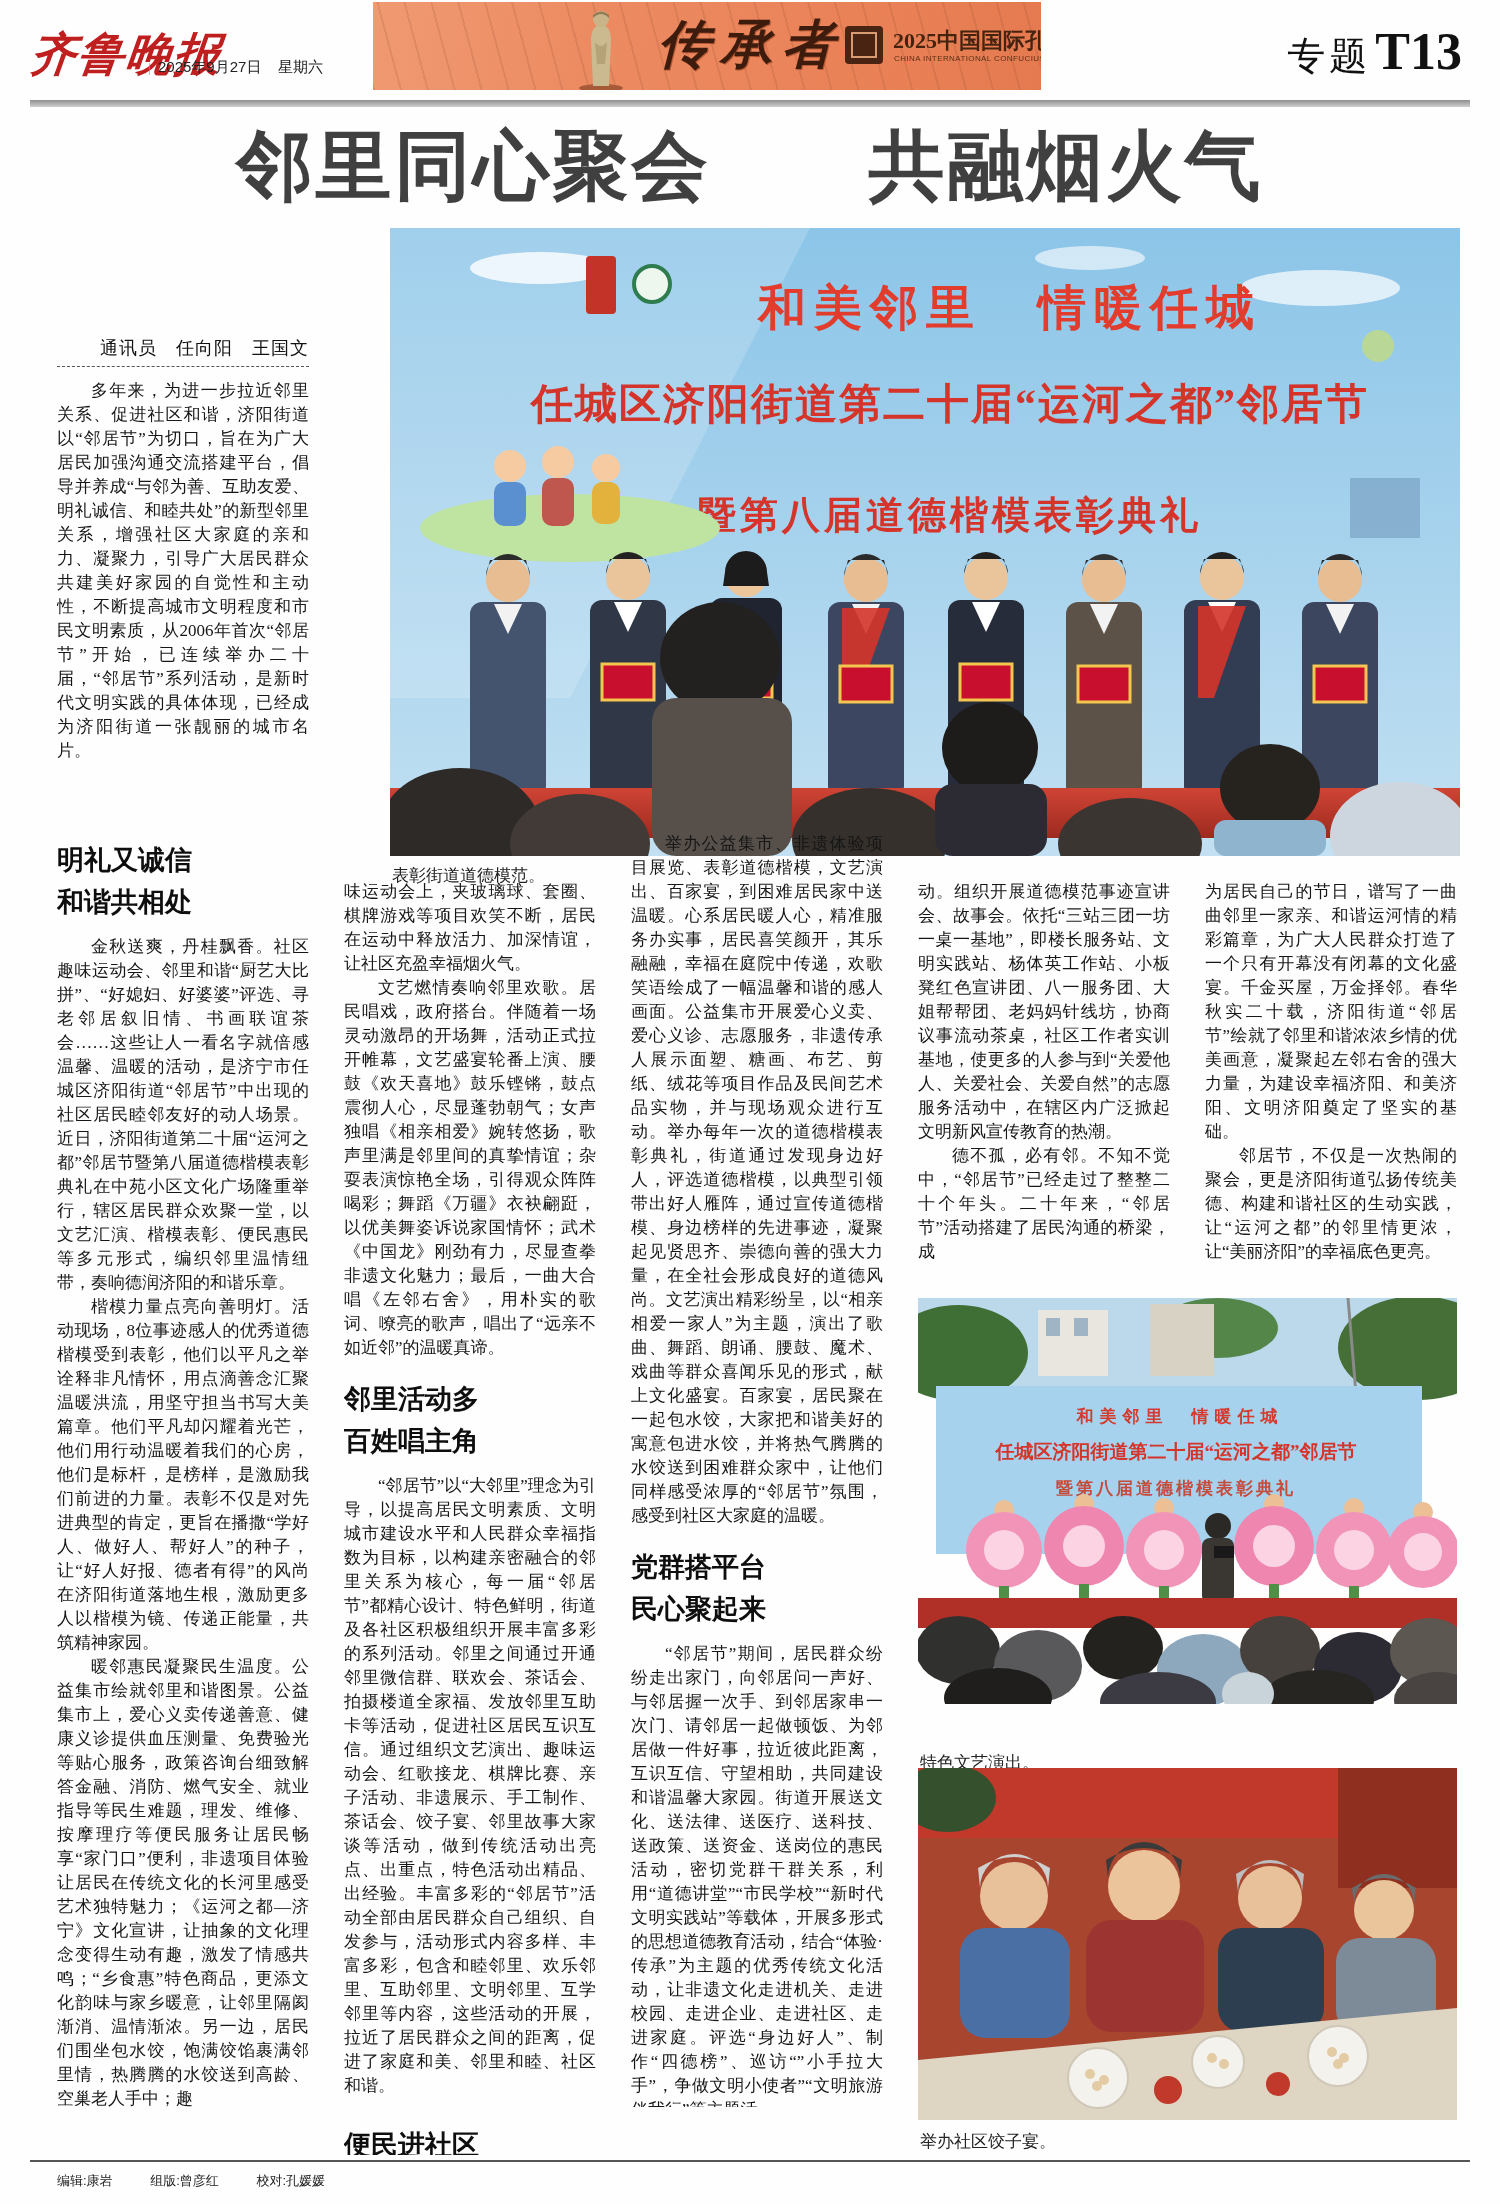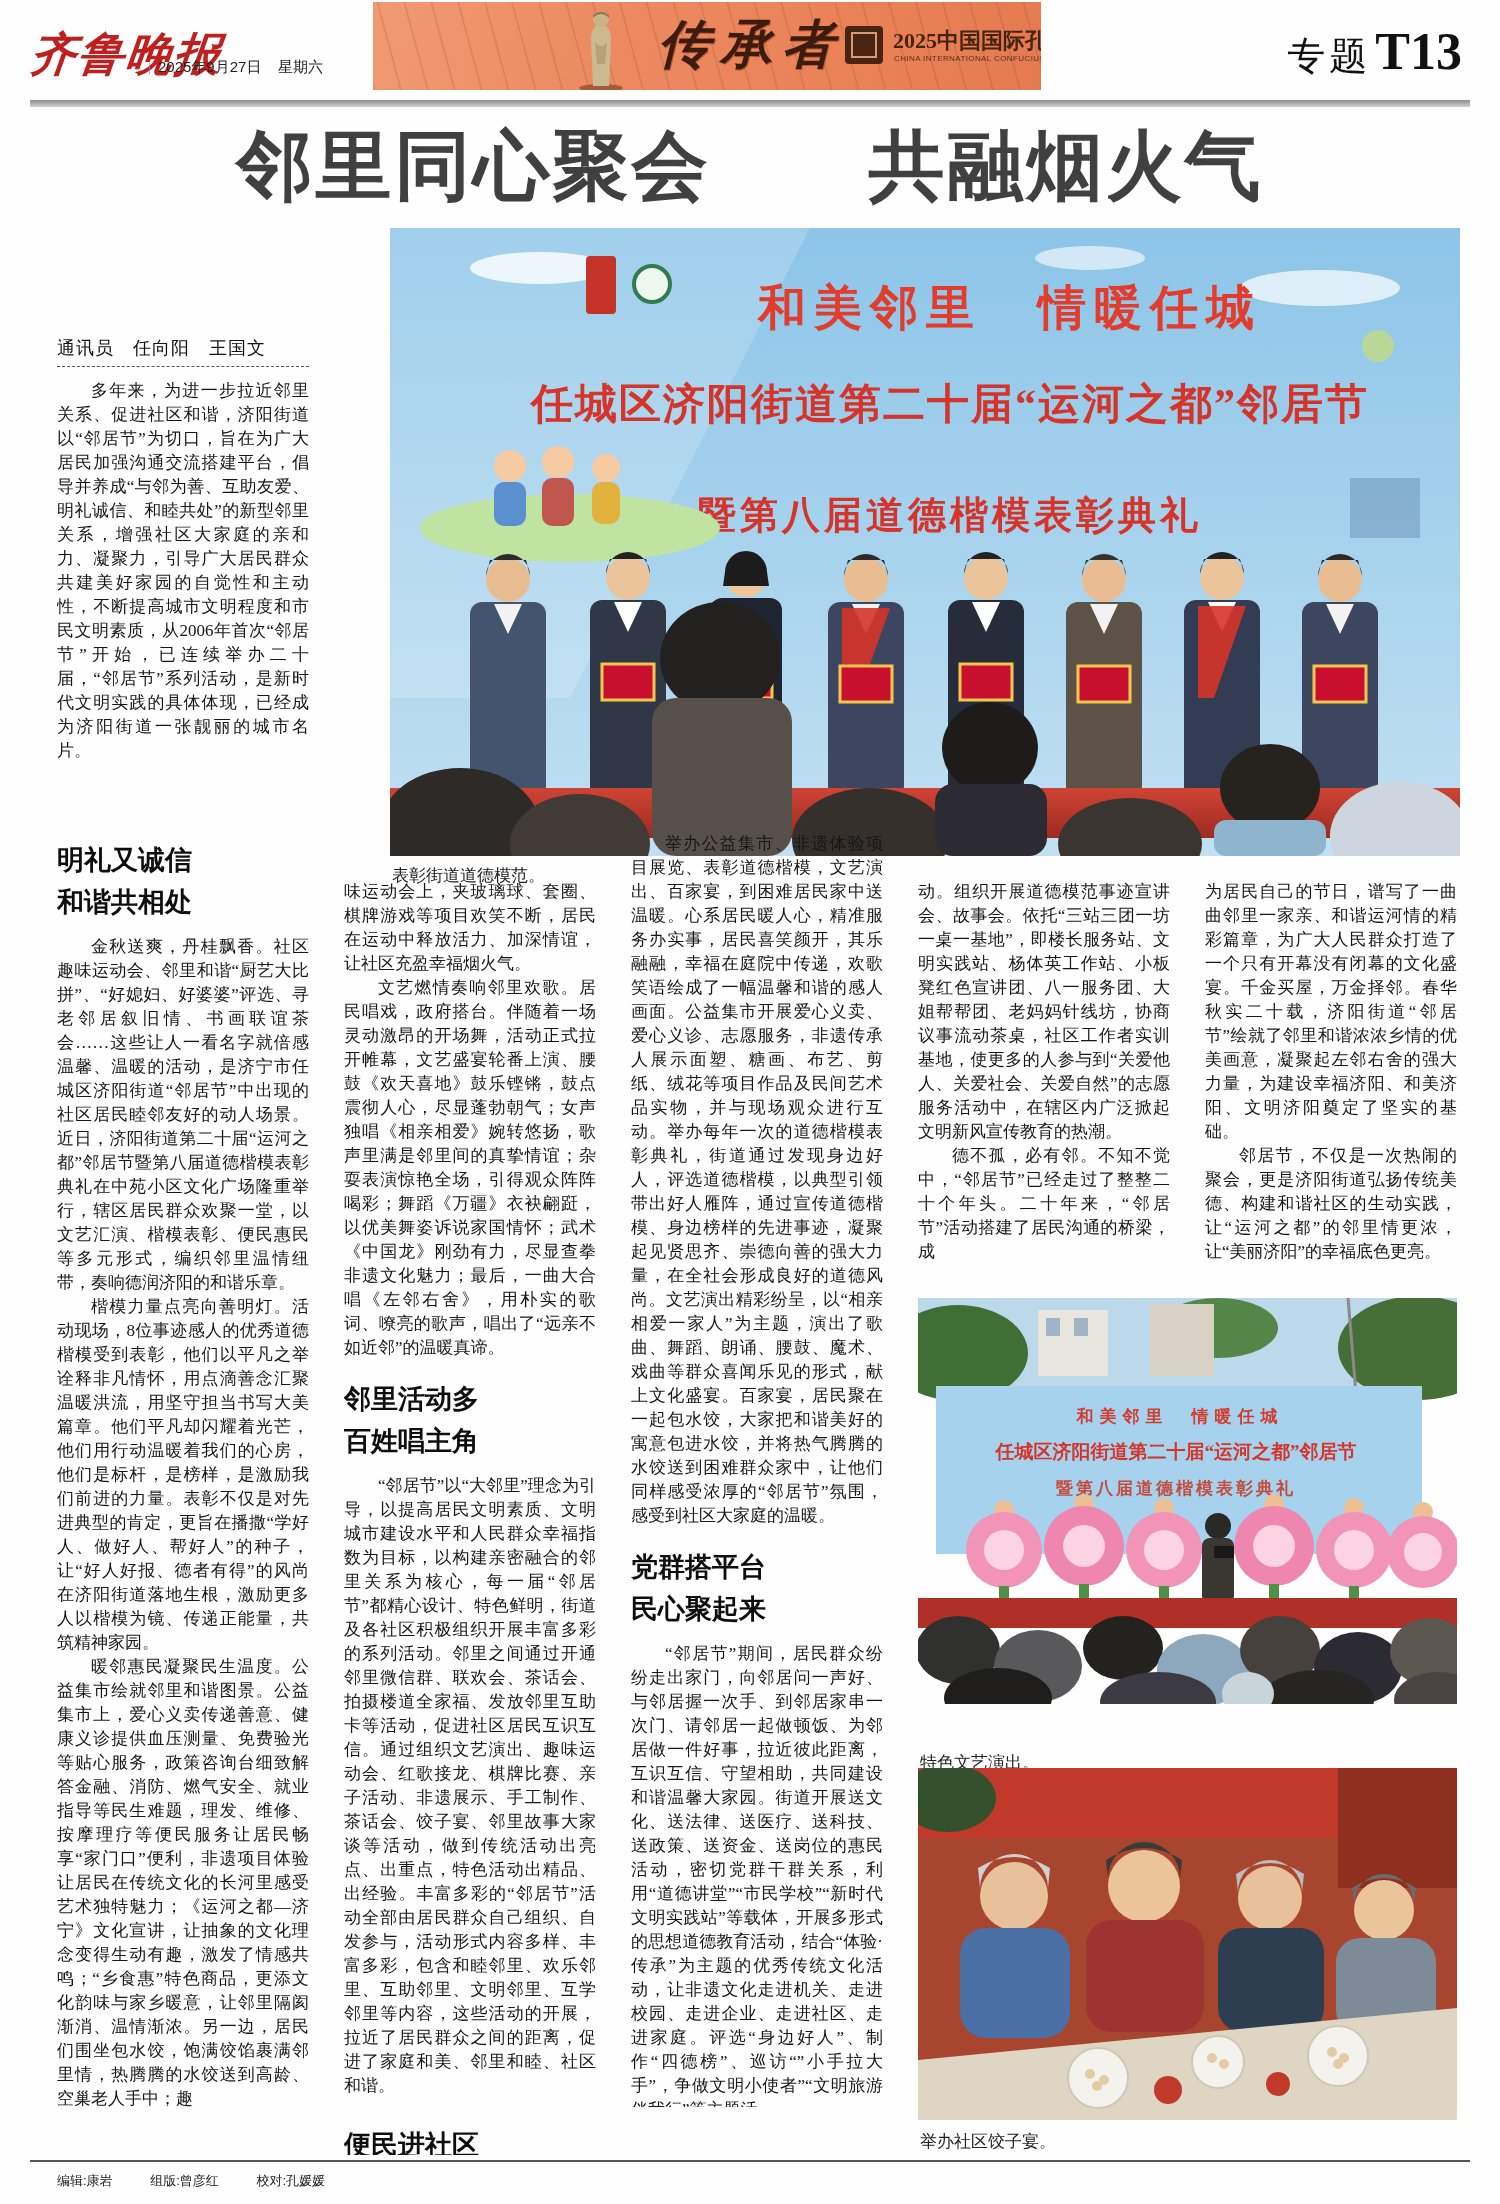--- a/index.html
+++ b/index.html
@@ -36,21 +36,21 @@
         font-size:76px;font-weight:900;letter-spacing:3px;color:#404040;
         font-family:"Liberation Serif",serif;}
   
   .main-photo{position:absolute;left:390px;top:228px;width:1070px;height:628px;background:#9ecbe6;}
   .main-photo svg,.sub-photo svg{display:block;}
   .photo-caption{position:absolute;font-size:17px;color:#222;font-family:"Liberation Sans",sans-serif;}
   
   .col{position:absolute;width:252px;overflow:hidden;}
   .col p{margin:0;text-align:justify;text-indent:2em;font-size:17px;line-height:24px;color:#161616;}
   .col p.noindent{text-indent:0;}
-  .byline{font-size:18px;color:#111;margin:14px 0 6px;letter-spacing:1px;}
+  .byline{font-size:18px;color:#111;margin:14px 0 6px;letter-spacing:1px;text-align:right;}
   .byline-divider{border:0;border-top:1px dashed #555;margin:6px 0 12px;}
   .sec-heading{margin:18px 0 12px;text-align:left;font-weight:bold;font-size:27px;line-height:42px;color:#0e0e0e;}
   .sec-heading.tail{margin-top:26px;}
   .intro-gap{height:58px;}
   
   .footer-rule{position:absolute;left:30px;top:2160px;width:1440px;height:2px;background:#555;}
   .footer-credits{position:absolute;left:57px;top:2172px;font-size:13px;color:#222;
         font-family:"Liberation Sans",sans-serif;}
   .footer-credits span{margin-right:34px;}
 </style>

